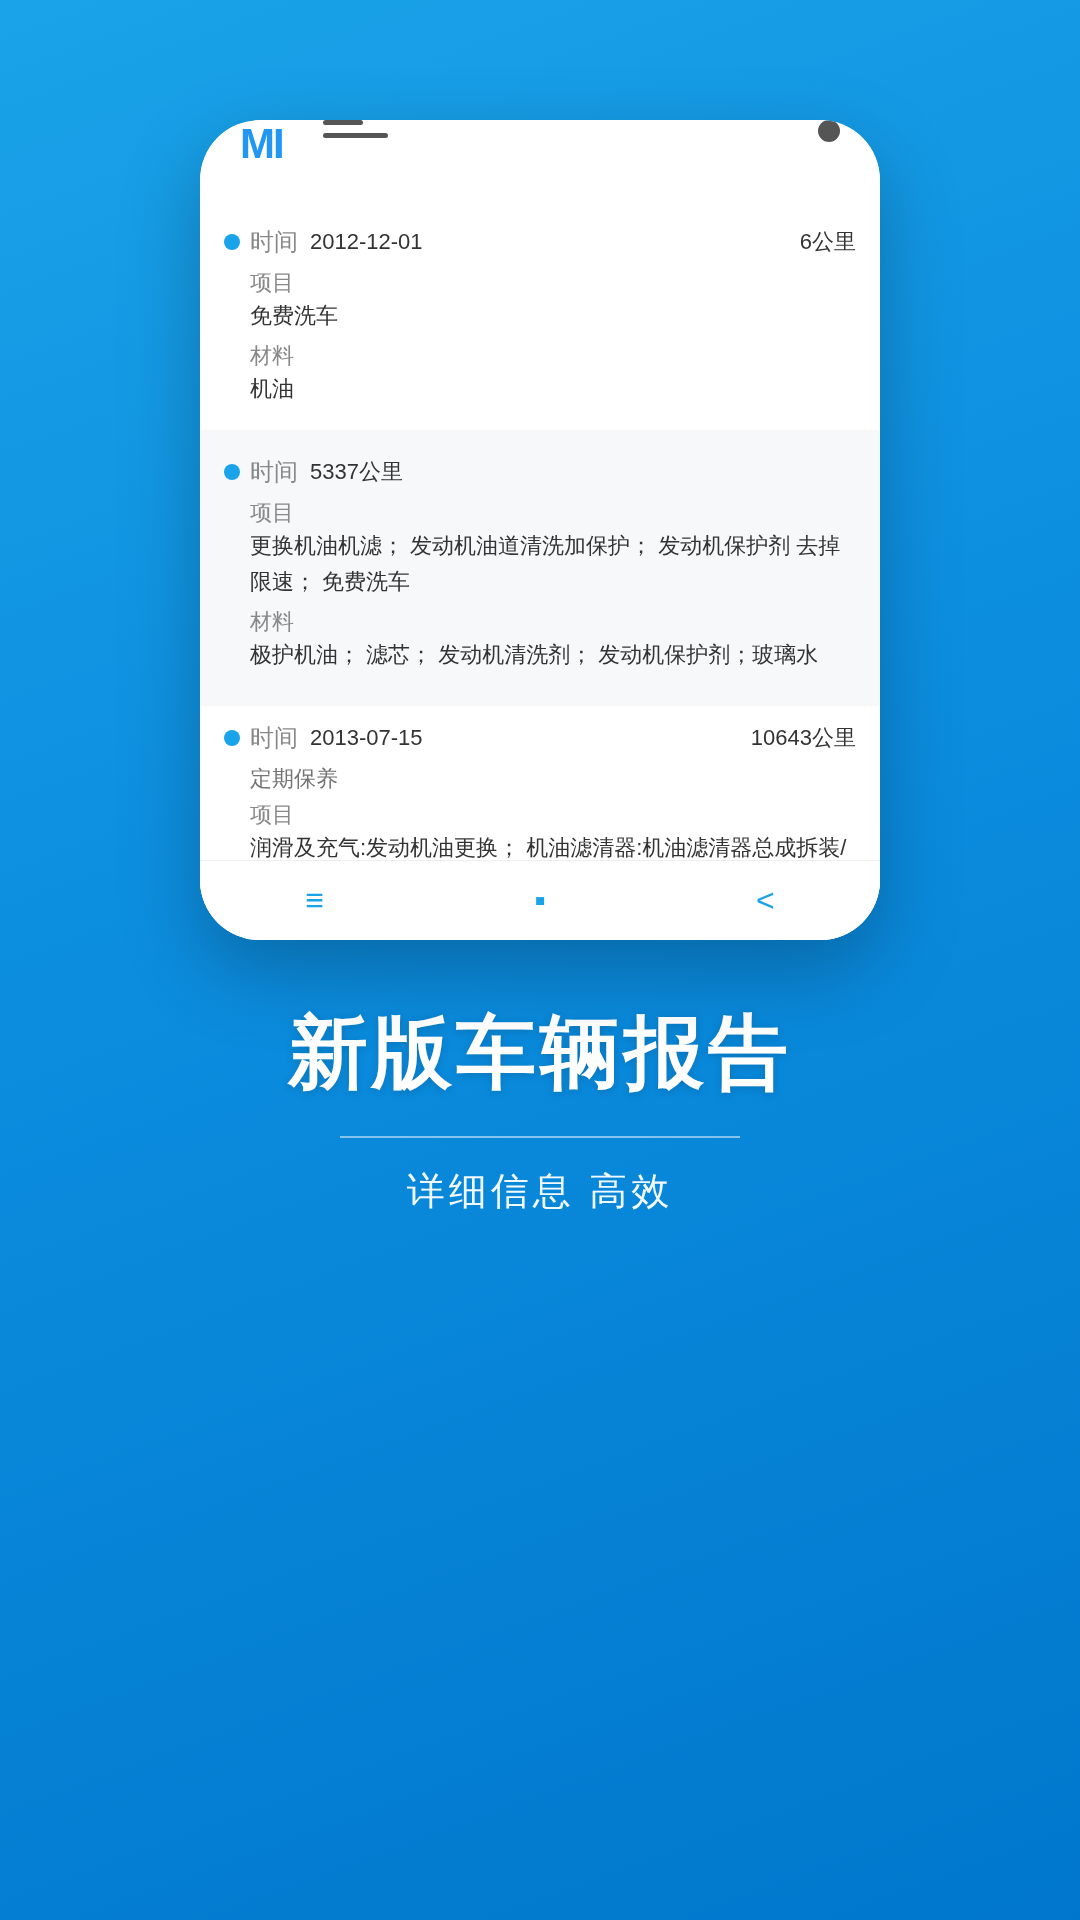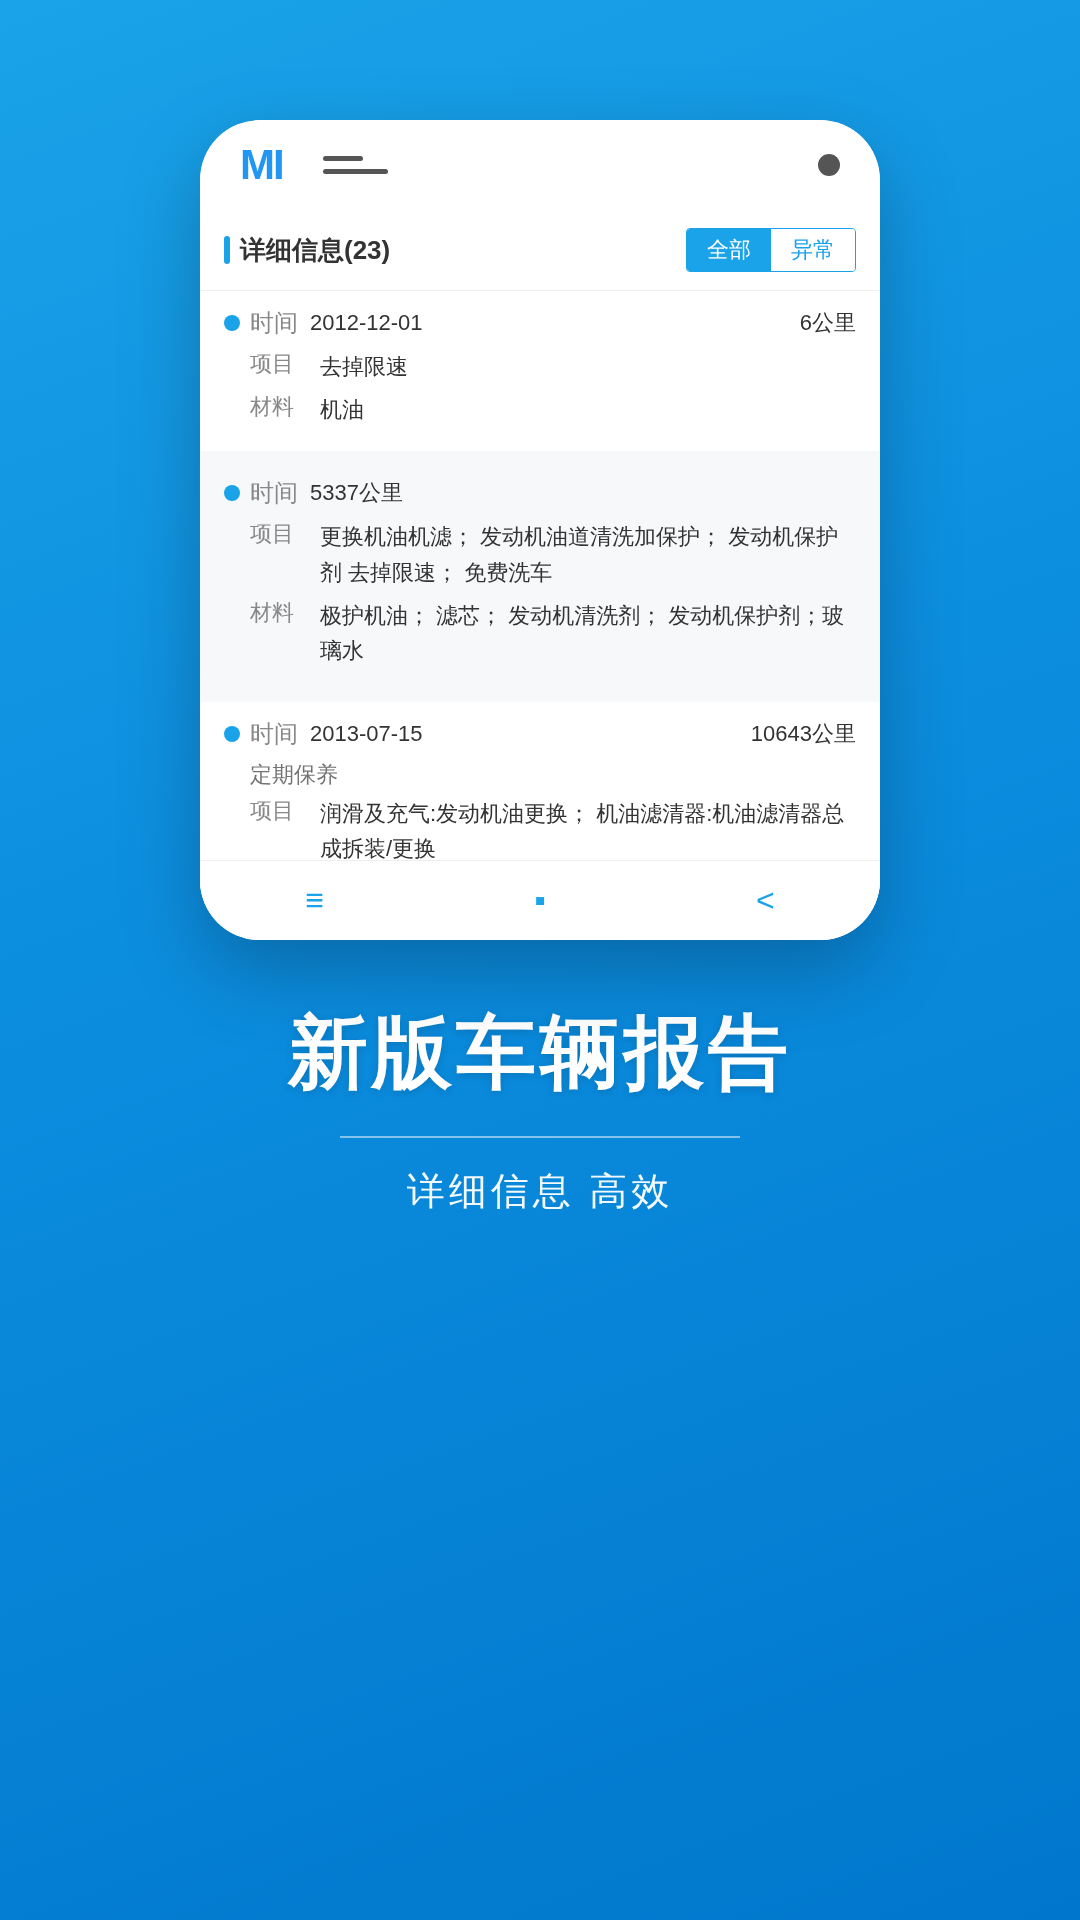--- a/index.html
+++ b/index.html
@@ -27,21 +27,21 @@
       display: flex;
       flex-direction: column;
     }
 
     
     .phone-top-bar {
       width: 100%;
       height: 90px;
       background: white;
       display: flex;
-      align-items: center;
+      align-items: flex-start;
       padding: 0 40px;
       gap: 20px;
       flex-shrink: 0;
       border-radius: 60px 60px 0 0;
     }
 
     .mi-logo {
       color: #2196F3;
       font-size: 42px;
       font-weight: 900;
@@ -165,20 +165,21 @@
 
     .record-mileage {
       font-size: 22px;
       color: #333;
     }
 
     .record-row {
       display: flex;
       margin-bottom: 8px;
       padding-left: 26px;
+      flex-direction: column;
     }
 
     .record-label {
       font-size: 22px;
       color: #888;
       width: 70px;
       flex-shrink: 0;
     }
 
     .record-value {
@@ -261,42 +262,34 @@
     <span class="mi-logo">MI</span>
     <div class="top-bar-lines">
       <div class="top-bar-line" style="width:40px;"></div>
       <div class="top-bar-line" style="width:65px;"></div>
     </div>
     <div class="top-bar-dot"></div>
   </div>
 
   <div class="screen-content">
 
-    <div class="screen-header">
-      <div class="header-accent"></div>
-      <span class="header-title">详细信息(23)</span>
-      <div class="header-tabs">
-        <div class="tab-btn active">全部</div>
-        <div class="tab-btn">异常</div>
-      </div>
-    </div>
 
     <div class="record-list">
 
       <div class="record-item">
         <div class="record-item-inner">
           <div class="record-time-row">
             <div class="record-dot"></div>
             <span class="record-time-label">时间</span>
             <span class="record-time-value">2012-12-01</span>
             <span class="record-mileage">6公里</span>
           </div>
           <div class="record-row">
             <span class="record-label">项目</span>
-            <span class="record-value">去掉限速</span>
+            <span class="record-value">免费洗车</span>
           </div>
           <div class="record-row">
             <span class="record-label">材料</span>
             <span class="record-value">机油</span>
           </div>
         </div>
       </div>
 
       <div class="record-item gray-bg">
         <div class="record-item-inner">

